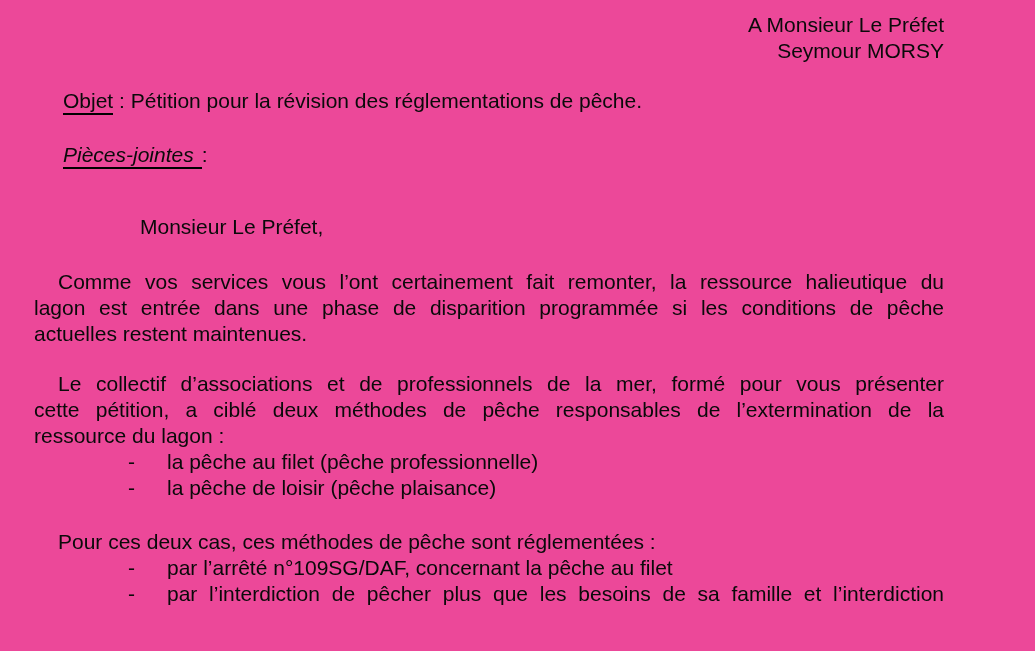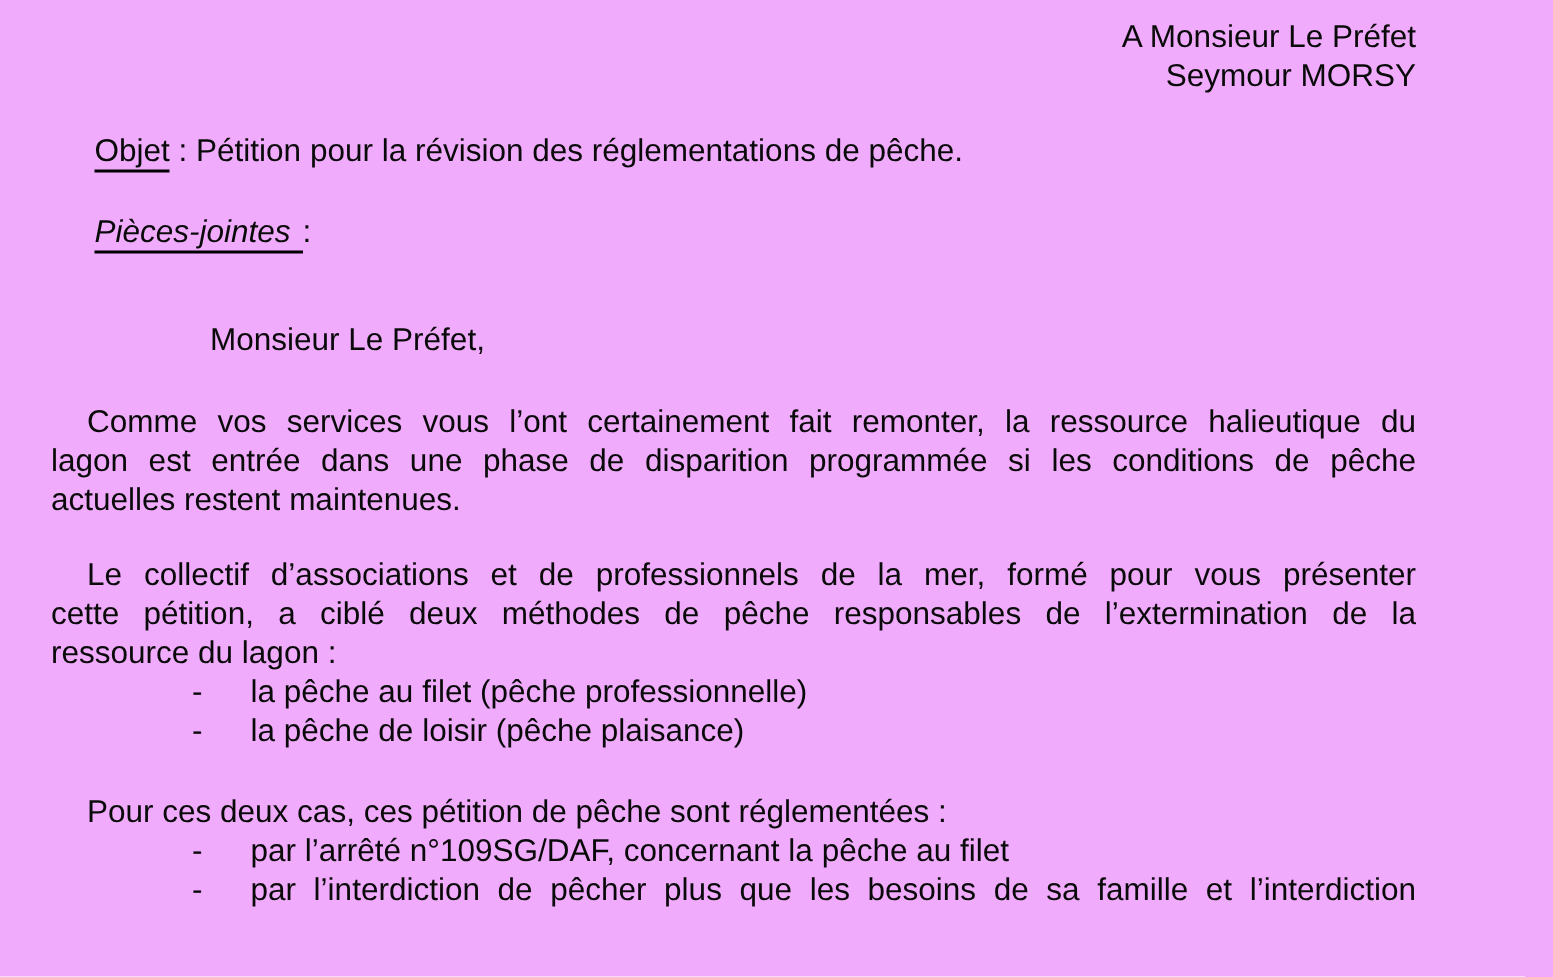--- a/index.html
+++ b/index.html
@@ -4,21 +4,21 @@
 <style>
   html, body {
     margin: 0;
     padding: 0;
     background: #ffffff;
   }
   .page {
     position: relative;
     width: 1035px;
     height: 651px;
-    background: #f0abfc;
+    background: #ec4899;
     overflow: hidden;
     color: #0a0a0a;
     font-family: "Liberation Sans", "DejaVu Sans", sans-serif;
     font-size: 21px;
     line-height: 26px;
   }
   .recipient {
     margin-top: 12px;
     padding-right: 91px;
     text-align: right;
@@ -100,21 +100,21 @@
     <div class="just indent">Le collectif d’associations et de professionnels de la mer, formé pour vous présenter</div>
     <div class="just">cette pétition, a ciblé deux méthodes de pêche responsables de l’extermination de la</div>
     <div>ressource du lagon :</div>
   </div>
 
   <div class="hlist">
     <div class="row"><span class="dash">-</span><span>la pêche au filet (pêche professionnelle)</span></div>
     <div class="row"><span class="dash">-</span><span>la pêche de loisir (pêche plaisance)</span></div>
   </div>
 
-  <div class="para p3 indent">Pour ces deux cas, ces pétition de pêche sont réglementées :</div>
+  <div class="para p3 indent">Pour ces deux cas, ces méthodes de pêche sont réglementées :</div>
 
   <div class="hlist reg">
     <div class="row"><span class="dash">-</span><span>par l’arrêté n°109SG/DAF, concernant la pêche au filet</span></div>
     <div class="row">
         <span class="dash">-</span>
         <div class="just">par l’interdiction de pêcher plus que les besoins de sa famille et l’interdiction</div>
       </div>
   </div>
 
 </div>

